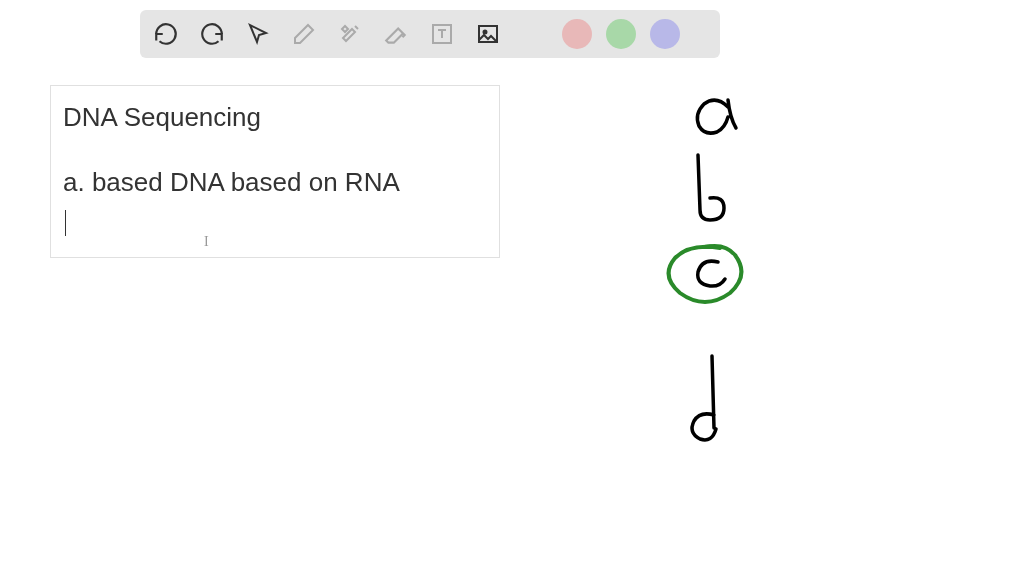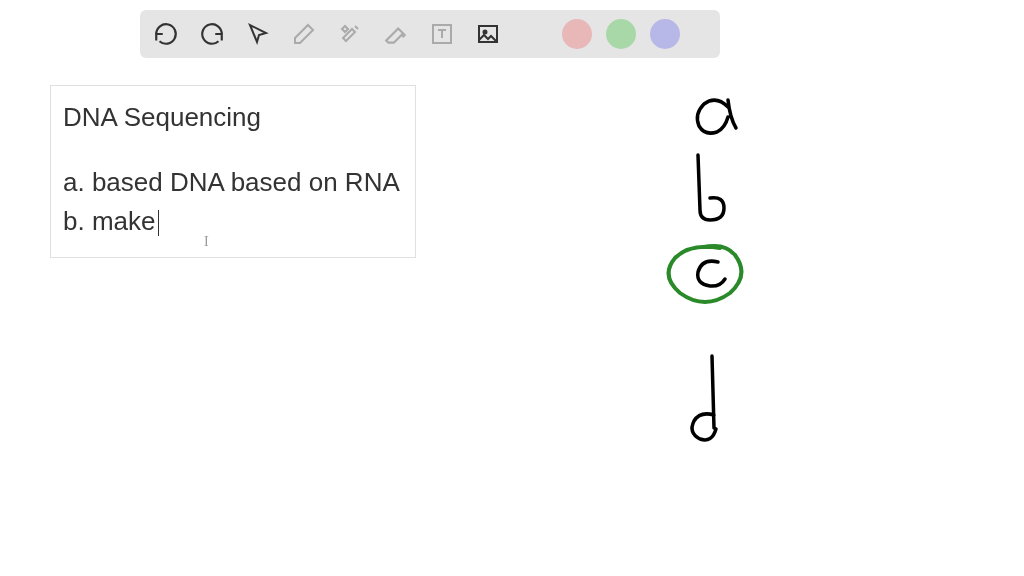--- a/index.html
+++ b/index.html
@@ -35,21 +35,21 @@
     .color-swatch {
       width: 30px;
       height: 30px;
       border-radius: 50%;
       cursor: pointer;
     }
     .text-box {
       position: absolute;
       top: 85px;
       left: 50px;
-      width: 366px;
+      width: 450px;
       border: 1px solid #e0e0e0;
       padding: 12px 12px 16px 12px;
       font-size: 26px;
       color: #333;
       line-height: 1.5;
     }
     .text-box .title {
       margin-bottom: 26px;
     }
     .caret {
@@ -129,21 +129,21 @@
   </div>
   <div class="color-swatch" style="#000000"></div>
   <div class="color-swatch" style="background:#e8b8b8"></div>
   <div class="color-swatch" style="background:#a8d8a8"></div>
   <div class="color-swatch" style="background:#b8b8e8"></div>
 </div>
 
 <div class="text-box">
   <div class="title">DNA Sequencing</div>
   <div>a. based DNA based on RNA</div>
-  <div><span>b. make</span><span class="caret"></span></div>
+  <div><span class="caret"></span></div>
 </div>
 
 <div class="ibeam-cursor">I</div>
 
 <svg class="strokes" viewBox="0 0 1024 576">
 
   <path d="M728 107 q-12 -12 -24 -3 q-10 10 -5 22 q6 10 18 6 q8 -4 11 -15 M728 100 q2 18 8 28" fill="none" stroke="#000" stroke-width="3.5" stroke-linecap="round"></path>
 
   <path d="M698 155 l2 55 q0 10 10 10 q14 0 14 -12 q0 -12 -14 -10" fill="none" stroke="#000" stroke-width="3.5" stroke-linecap="round"></path>
 

